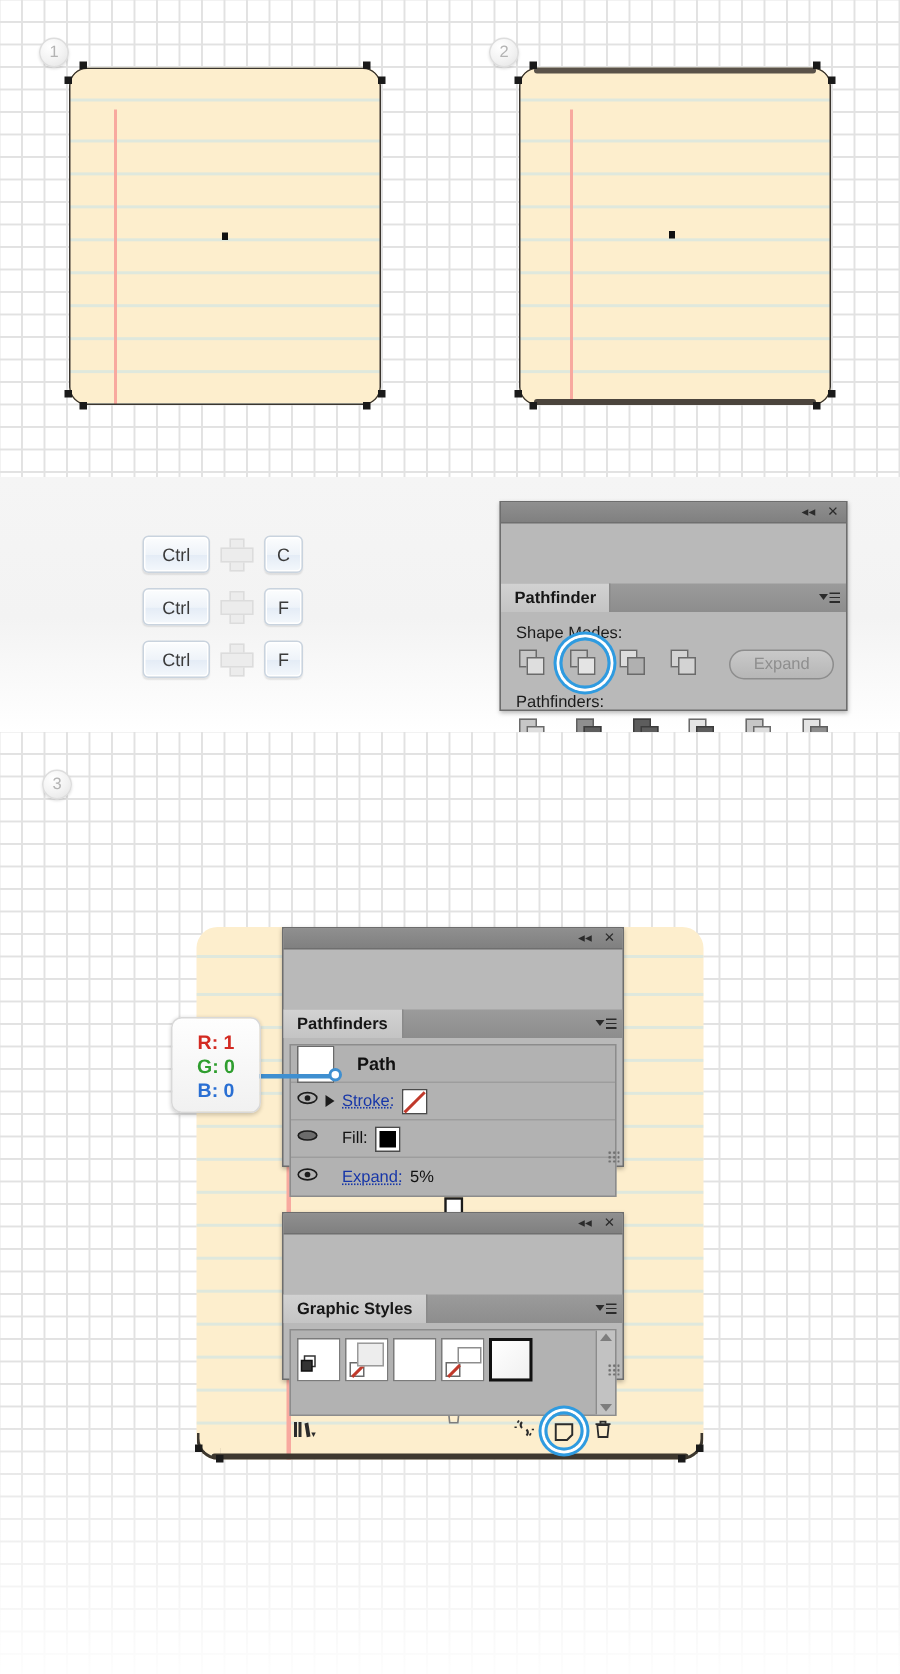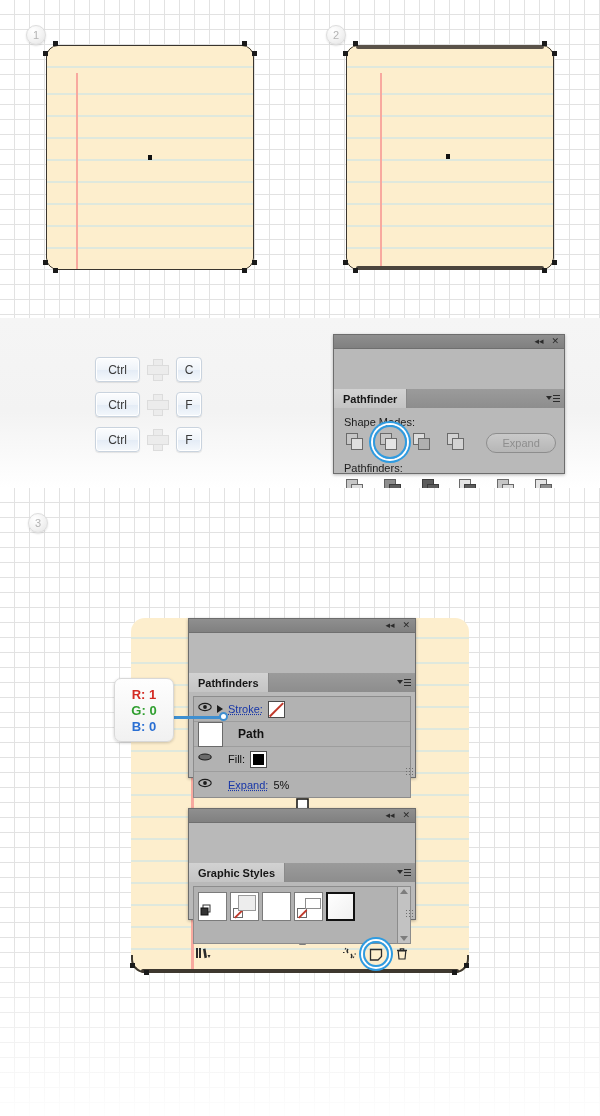--- a/index.html
+++ b/index.html
@@ -443,36 +443,36 @@
         <span class="panel-menu-icon">
           <span class="tri"></span>
             <span class="lines"></span>
         </span>
       </div>
     </div>
 
     <div class="ap-list">
 
       <div class="ap-row">
+        <span class="ap-thumb"></span>
+        <span class="ap-title">Path</span>
+      </div>
+
+      <div class="ap-row">
         <span class="ap-eye">
           <svg width="14" height="10" viewBox="0 0 14 10">
             <ellipse cx="7" cy="5" rx="6.2" ry="3.6" fill="none" stroke="#1c1c1c" stroke-width="1.1"></ellipse>
             <circle cx="7" cy="5" r="1.9" fill="#1c1c1c"></circle>
           </svg>
         </span>
         <span class="ap-arrow"></span>
         <span class="ap-link">Stroke:</span>
         <span class="swatch">
           <span class="none-slash"></span>
         </span>
-      </div>
-
-      <div class="ap-row">
-        <span class="ap-thumb"></span>
-        <span class="ap-title">Path</span>
       </div>
 
       <div class="ap-row">
         <span class="ap-eye">
           <svg width="14" height="10" viewBox="0 0 14 10">
             <ellipse cx="7" cy="5" rx="6.2" ry="3.0" fill="#6c6c6c" stroke="#1c1c1c" stroke-width="1.1"></ellipse>
           </svg>
         </span>
         <span style="width:6px;display:inline-block;"></span>
         <span style="font-size:11px;color:#111;">Fill:</span>

